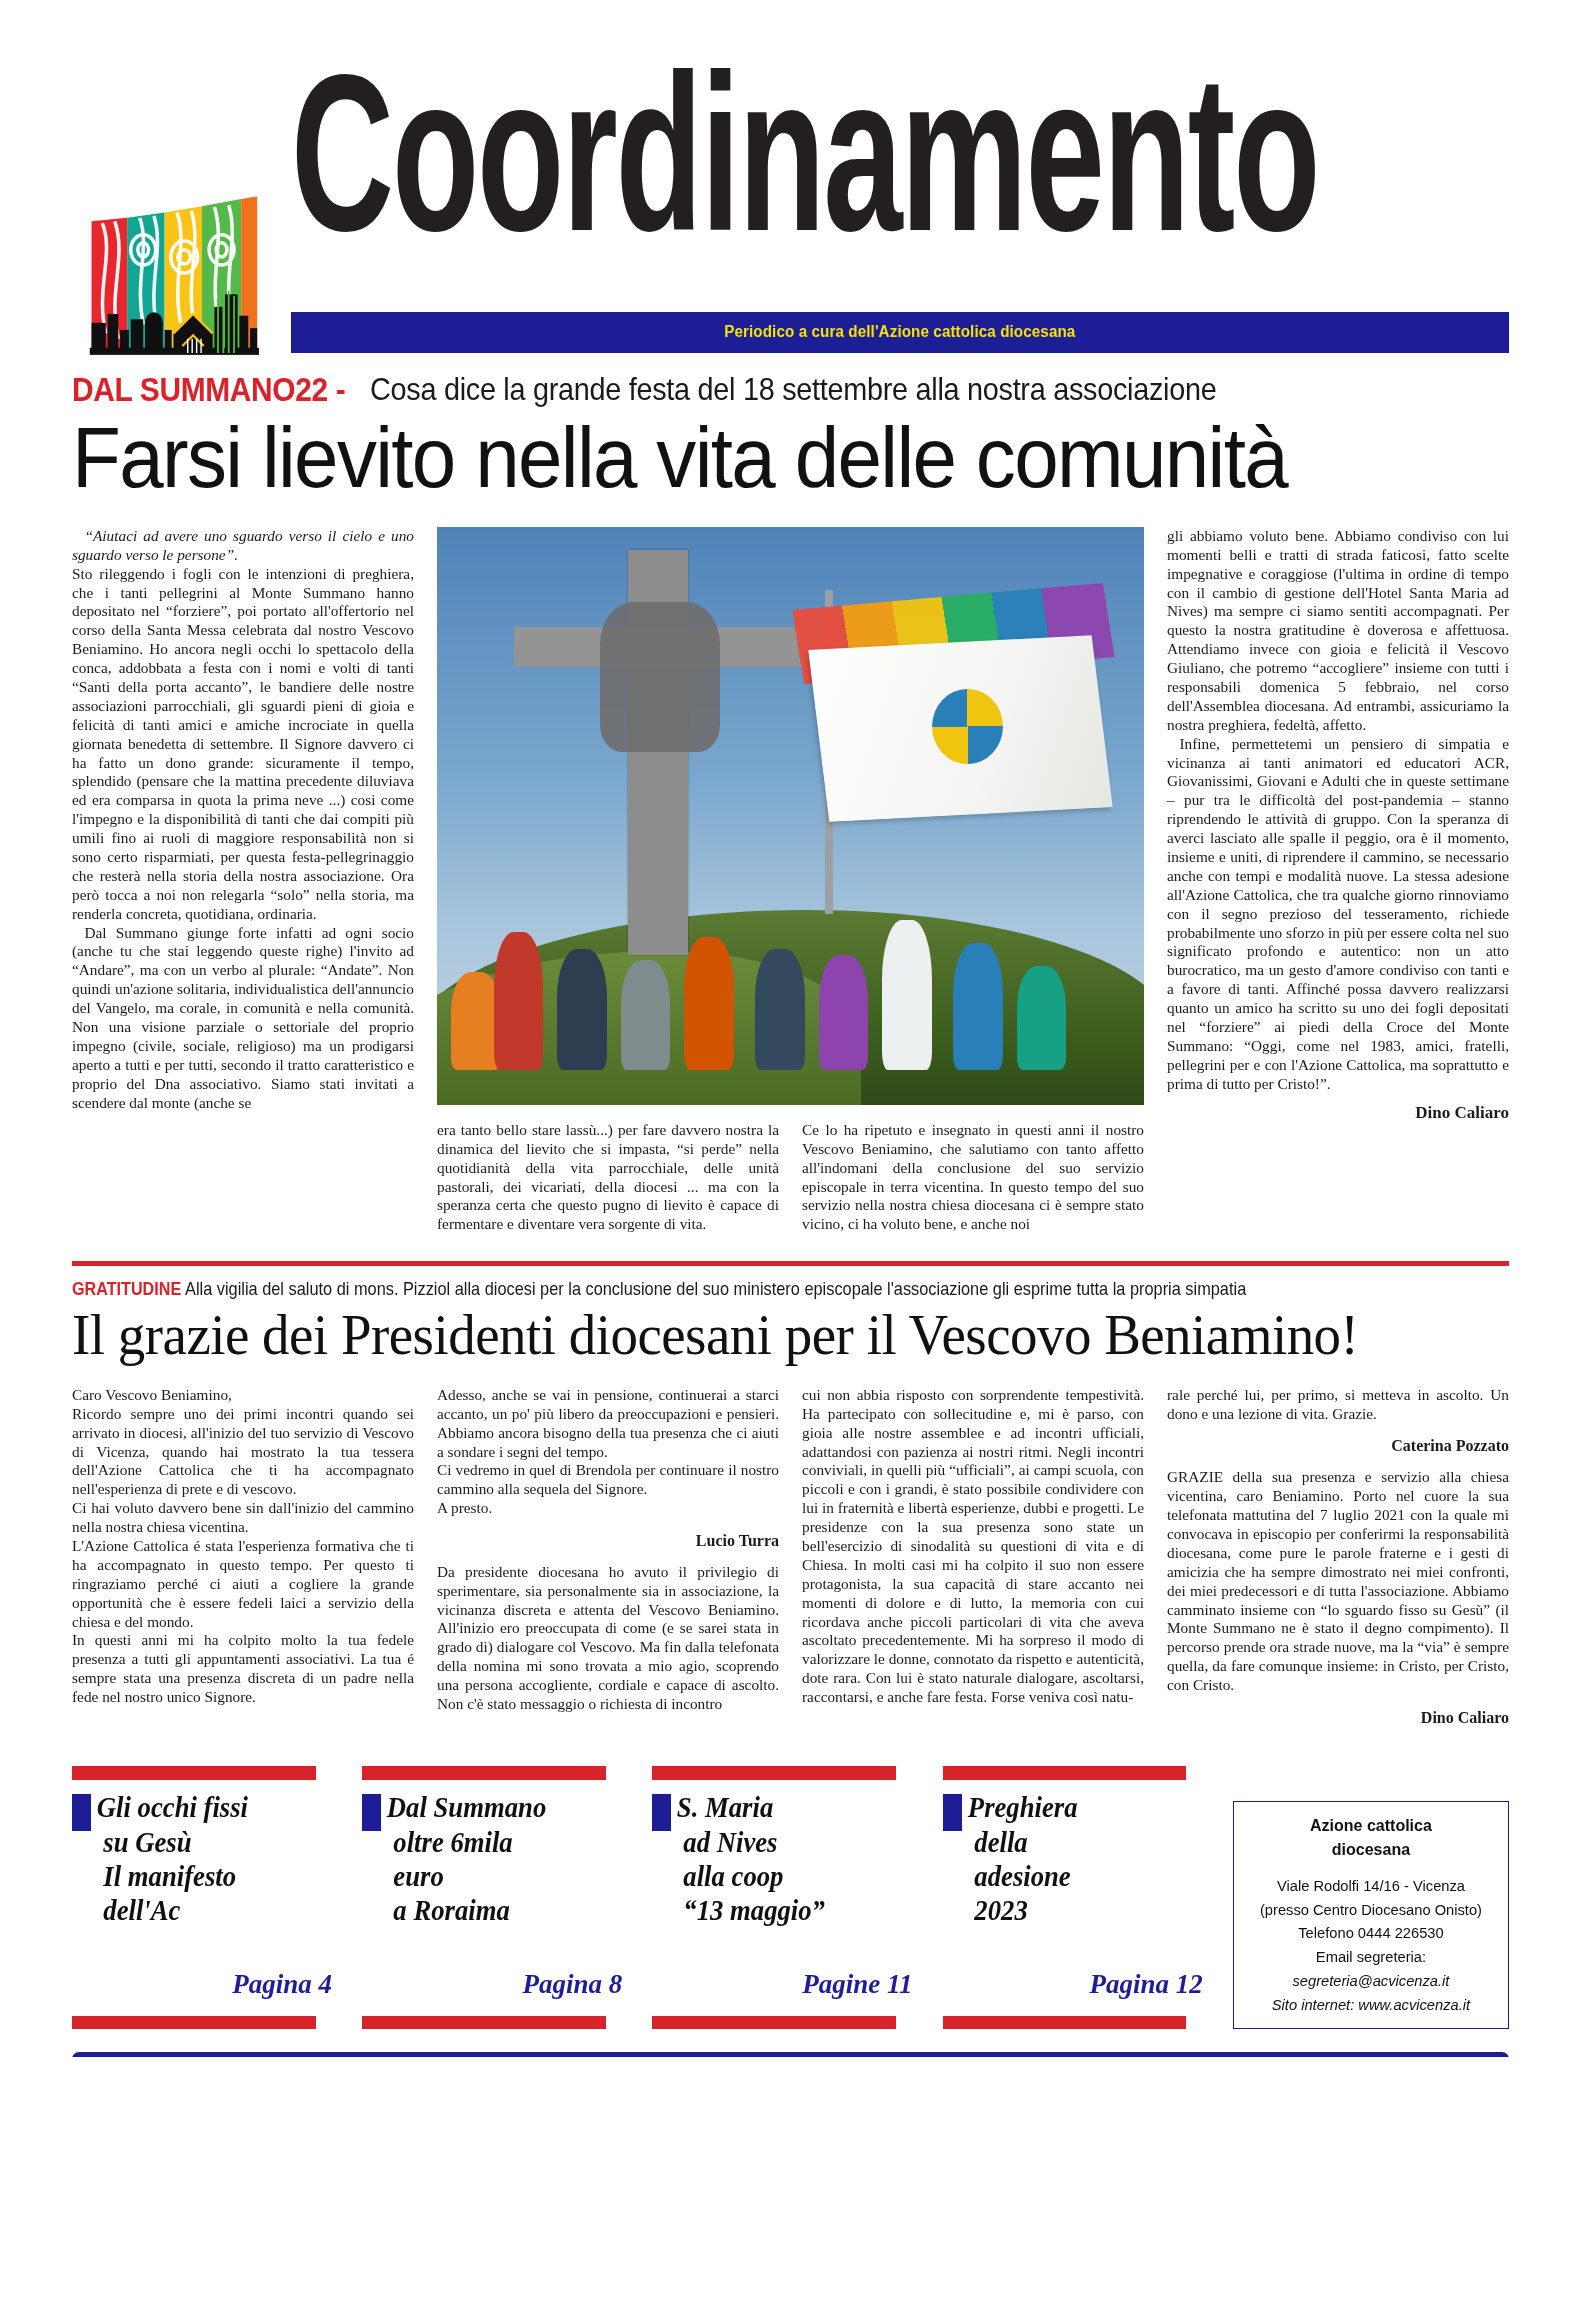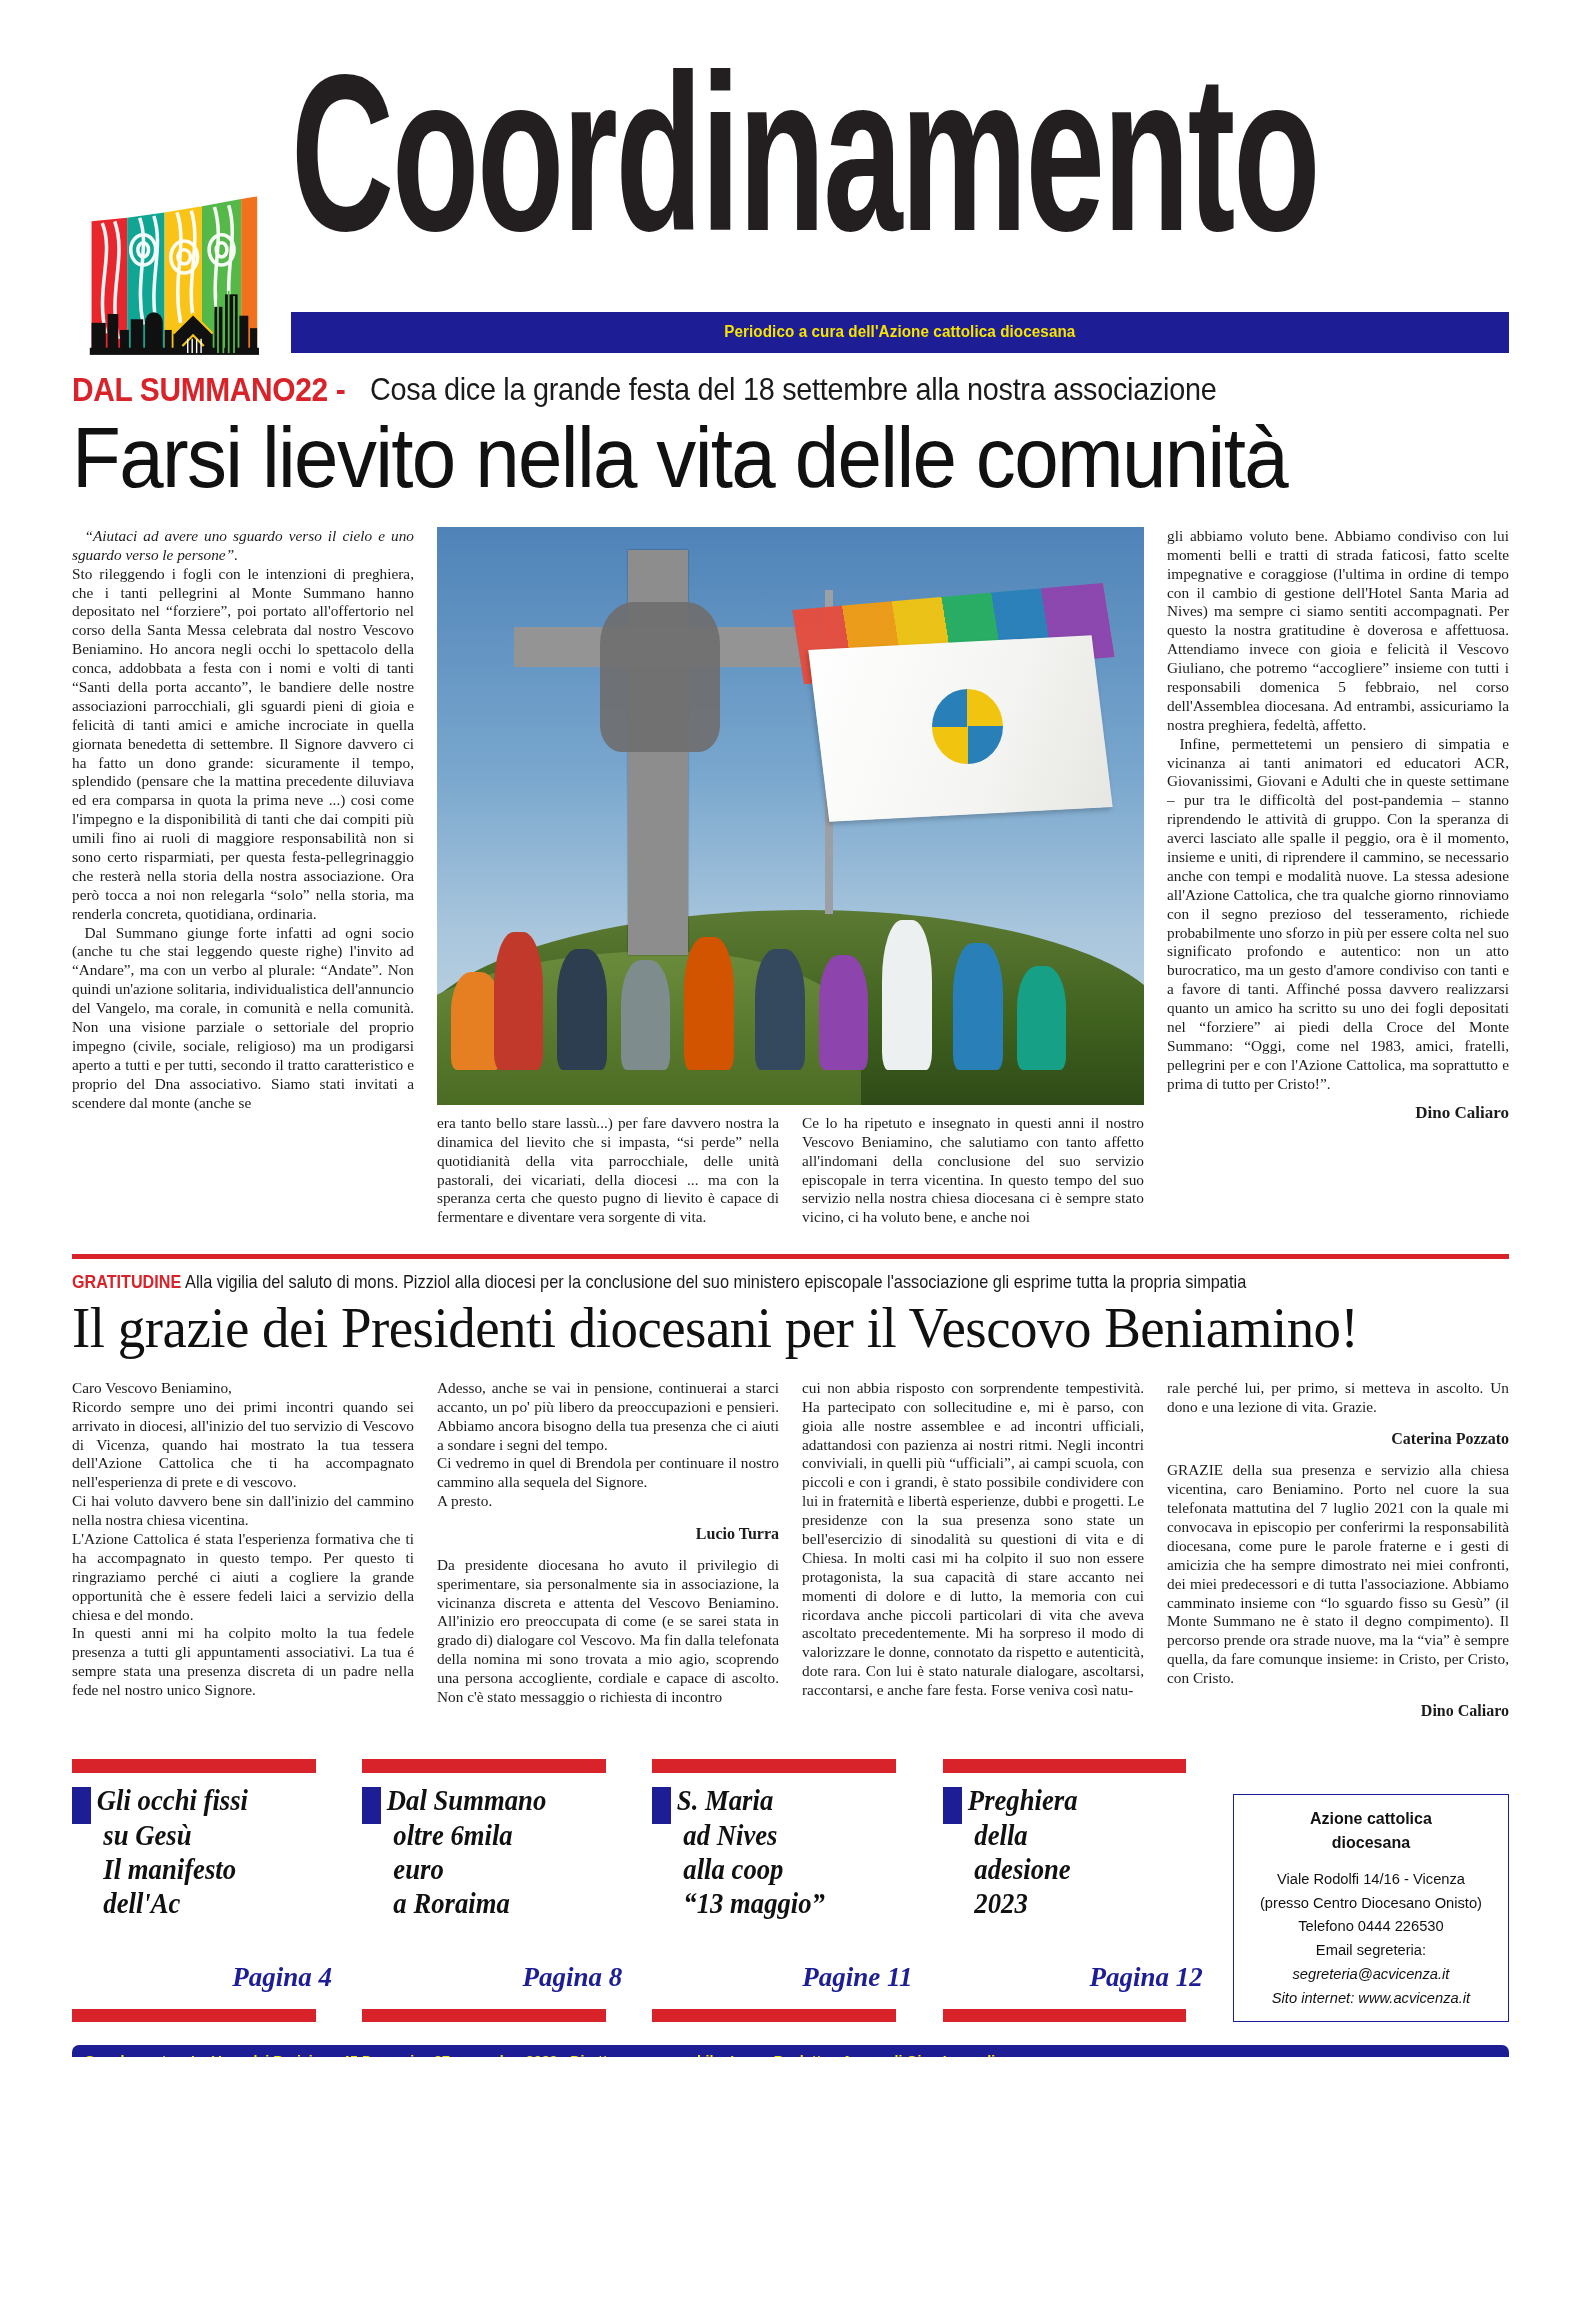--- a/index.html
+++ b/index.html
@@ -195,21 +195,21 @@
   .photo .p6{left:54%;height:20%;background:#8e44ad;}
   .photo .p7{left:63%;height:26%;background:#ecf0f1;}
   .photo .p8{left:73%;height:22%;background:#2980b9;}
   .photo .p9{left:82%;height:18%;background:#16a085;}
   .photo .p10{left:2%;height:17%;background:#e67e22;}
 
   .caption-cols{
     display:grid;
     grid-template-columns:1fr 1fr;
     column-gap:23px;
-    margin-top:9px;
+    margin-top:16px;
   }
   .byline{
     text-align:right;
     font-family:"Liberation Serif", serif;
     font-weight:bold;
     font-size:17px;
     margin-top:9px;
   }
 
   .rule-red{

